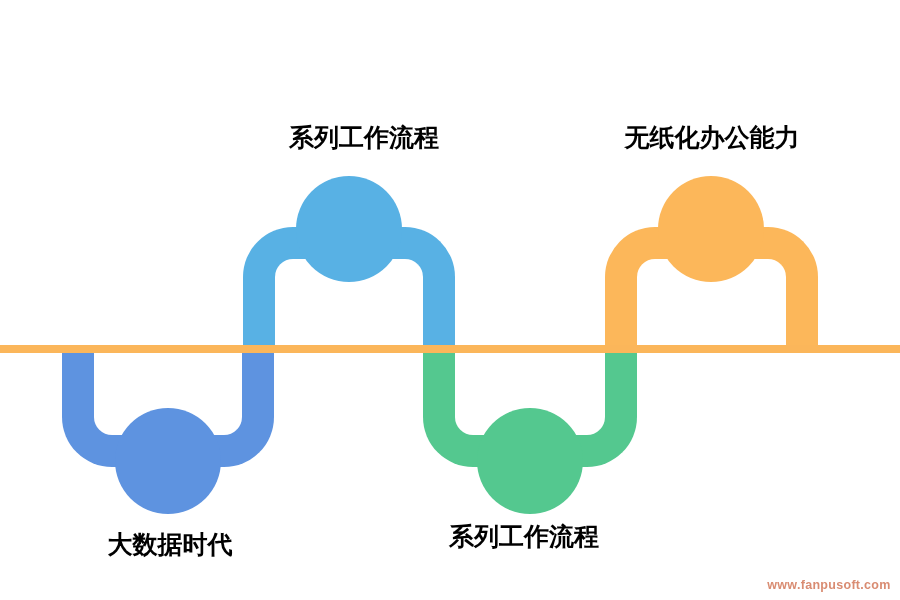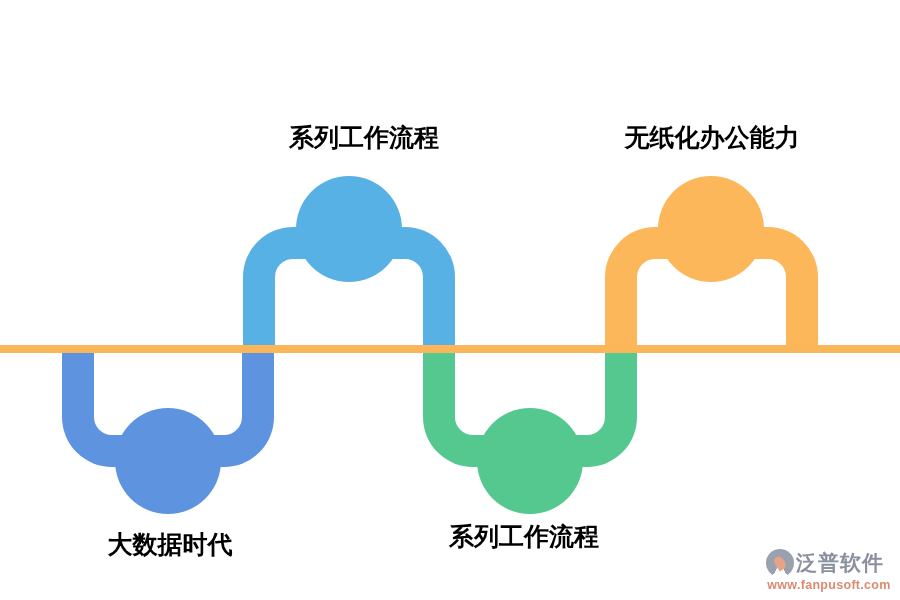--- a/index.html
+++ b/index.html
@@ -77,22 +77,16 @@
 
   <div>
     <div class="arch above" style="left: 605px; width: 213px; border-color: rgb(252, 183, 90);"></div>
     <div class="ball" style="left: 658px; top: 176px; background-color: rgb(252, 183, 90);"></div>
     <div class="node-label" style="left:712px; top:121px">无纸化办公能力</div>
   </div>
 
   <div class="baseline" style="background-color: rgb(251, 182, 90);"></div>
 
   <div class="logo">
-    <div class="logo-row">
-      <span class="logo-icon">
-        <span class="logo-comma" style="background-color: rgb(232, 162, 135);"></span>
-      </span>
-      <span class="logo-name" style="color: rgb(138, 144, 160);">泛普软件</span>
-    </div>
     <div class="logo-url" style="color: rgb(217, 140, 114);">www.fanpusoft.com</div>
   </div>
 
 </div>
 
 </body></html>

